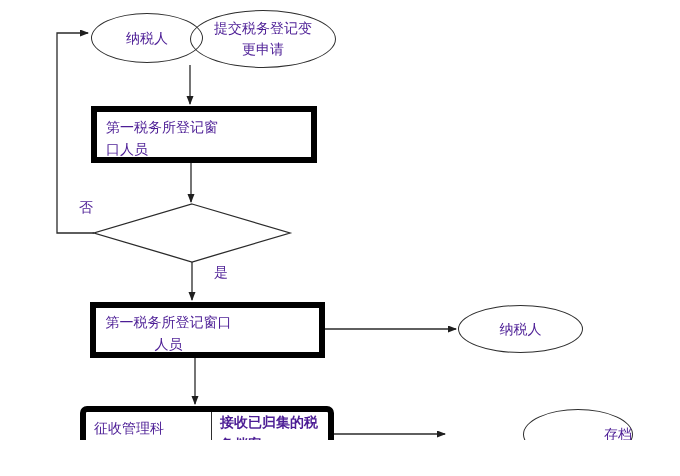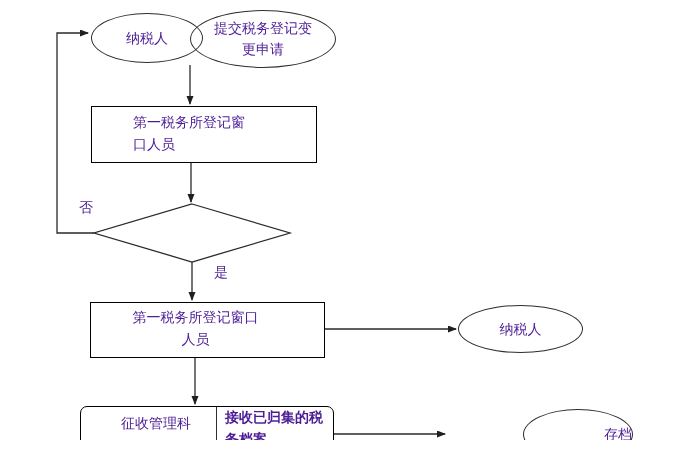--- a/index.html
+++ b/index.html
@@ -24,25 +24,24 @@
     align-items: center;
     justify-content: center;
     text-align: center;
     box-sizing: border-box;
     line-height: 21px;
   }
   .ellipse .etext { display: block; }
 
   .procbox {
     position: absolute;
-    border: 1px solid #000000;
+    border: 6px solid #000000;
     background: transparent;
     display: flex;
     box-sizing: border-box;
-    padding-left: 32px;
   }
   .procbox .cell {
     box-sizing: border-box;
     line-height: 22px;
   }
   .procbox .cell.divided { border-left: 1px solid #2e2e2e; }
 
   .box1-role  { width: 142px; padding: 5px 9px 0 9px; }
   .box1-act   { flex: 1; display: flex; align-items: center; justify-content: center; }
 

